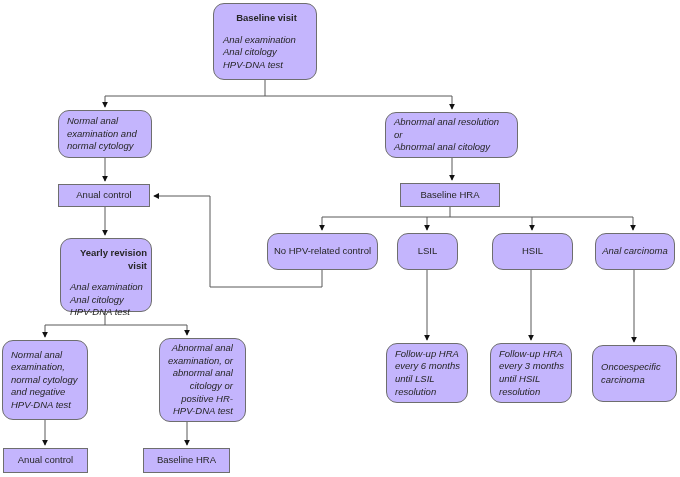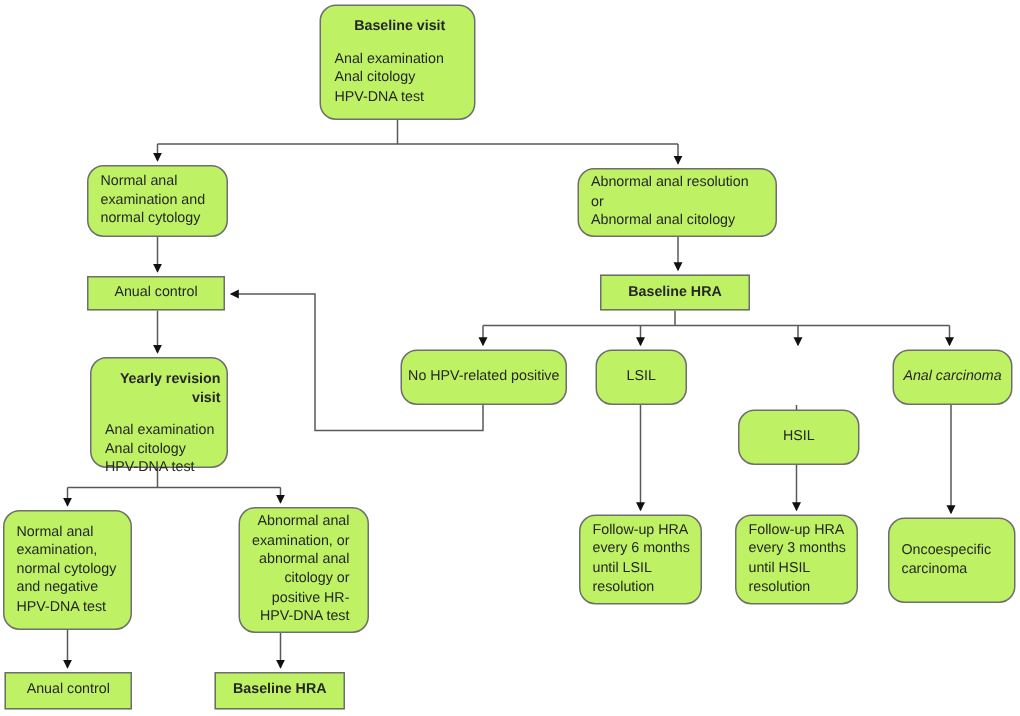--- a/index.html
+++ b/index.html
@@ -15,54 +15,54 @@
   #connectors {
     position: absolute;
     left: 0; top: 0;
     width: 680px; height: 477px;
     pointer-events: none;
   }
   .node {
     position: absolute;
     box-sizing: border-box;
     border: 1px solid #6e6e6e;
-    background: #bef264;
+    background: #c4b5fd;
     font-size: 9.5px;
     line-height: 1.32;
     color: #262626;
   }
   .rounded { border-radius: 11px; }
   .rect    { border-radius: 0; }
   .center-txt {
     display: flex;
     align-items: center;
     justify-content: center;
     text-align: center;
   }
   .vcenter {
     display: flex;
     align-items: center;
   }
   .vcenter .inner { padding: 2px 4px 2px 8px; }
-  .pre { white-space: pre-line; }
-  .bold { font-weight: bold; }
+  .pre { white-space: pre-line; font-style: italic; }
+  .bold { font-weight: normal; }
   .box-title { font-weight: bold; text-align: right; }
   .title-center { text-align: center; }
   .gap { margin-bottom: 9px; }
 
   
   #n-baseline-visit   { left: 213px; top: 3px;   width: 104px; height: 77px; padding: 8px 6px 6px 9px; }
   #n-normal-exam      { left: 58px;  top: 110px; width: 94px;  height: 48px; }
   #n-abnormal-exam    { left: 385px; top: 112px; width: 133px; height: 46px; }
   #n-annual-control-1 { left: 58px;  top: 184px; width: 92px;  height: 23px; }
   #n-baseline-hra-1   { left: 400px; top: 183px; width: 100px; height: 24px; }
   #n-yearly-revision  { left: 60px;  top: 238px; width: 92px;  height: 74px; padding: 8px 4px 6px 9px; }
   #n-no-hpv           { left: 267px; top: 233px; width: 111px; height: 37px; }
   #n-lsil             { left: 397px; top: 233px; width: 61px;  height: 37px; }
-  #n-hsil             { left: 492px; top: 233px; width: 81px;  height: 37px; margin-top: 40px; }
+  #n-hsil             { left: 492px; top: 233px; width: 81px;  height: 37px; }
   #n-anal-carcinoma   { left: 595px; top: 233px; width: 80px;  height: 37px; font-style: italic; }
   #n-normal-result    { left: 2px;   top: 340px; width: 86px;  height: 80px; }
   #n-abnormal-result  { left: 159px; top: 338px; width: 87px;  height: 84px; text-align: right; }
   #n-annual-control-2 { left: 3px;   top: 448px; width: 85px;  height: 25px; }
   #n-baseline-hra-2   { left: 143px; top: 448px; width: 87px;  height: 25px; }
   #n-followup-lsil    { left: 386px; top: 343px; width: 82px;  height: 60px; }
   #n-followup-hsil    { left: 490px; top: 343px; width: 82px;  height: 60px; }
   #n-oncospecific     { left: 592px; top: 345px; width: 85px;  height: 57px; }
 </style>
 </head>
@@ -138,21 +138,21 @@
   </div>
 
   <div id="n-yearly-revision" class="node rounded">
     <div class="box-title gap">Yearly revision visit</div>
     <div class="pre">Anal examination
 Anal citology
 HPV-DNA test</div>
   </div>
 
   <div id="n-no-hpv" class="node rounded center-txt">
-    <span>No HPV-related positive</span>
+    <span>No HPV-related control</span>
   </div>
 
   <div id="n-lsil" class="node rounded center-txt">
     <span>LSIL</span>
   </div>
 
   <div id="n-hsil" class="node rounded center-txt">
     <span>HSIL</span>
   </div>
 

